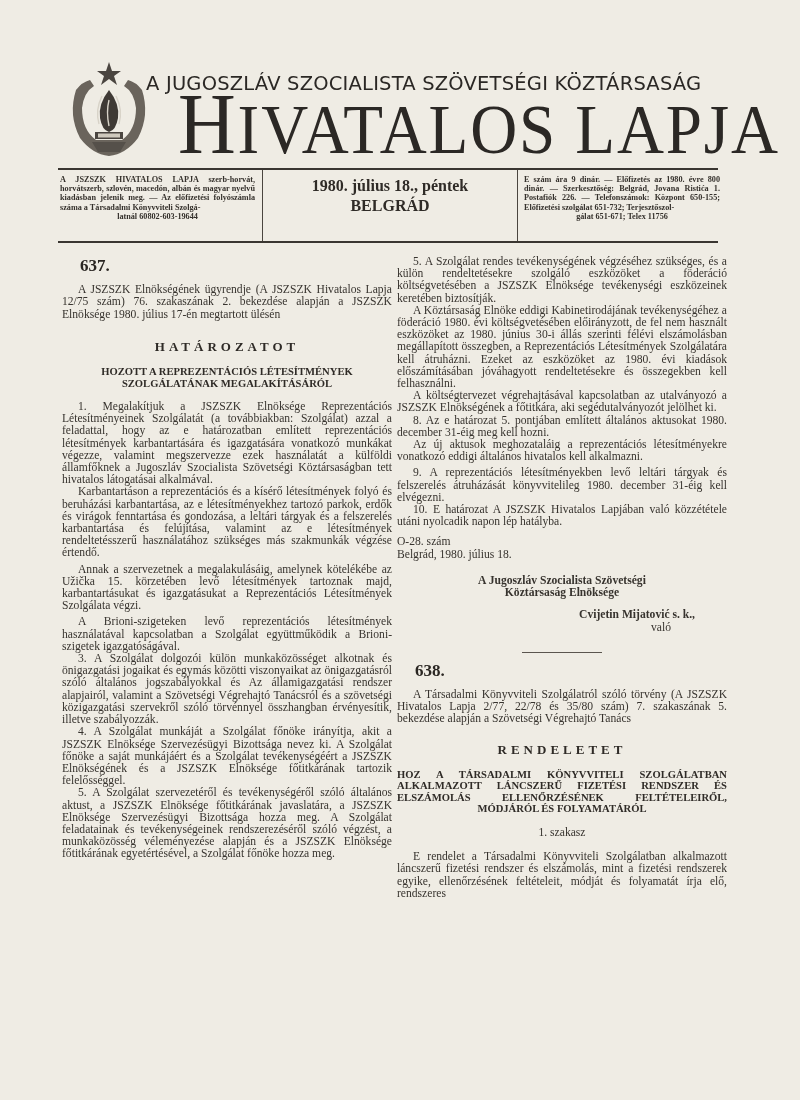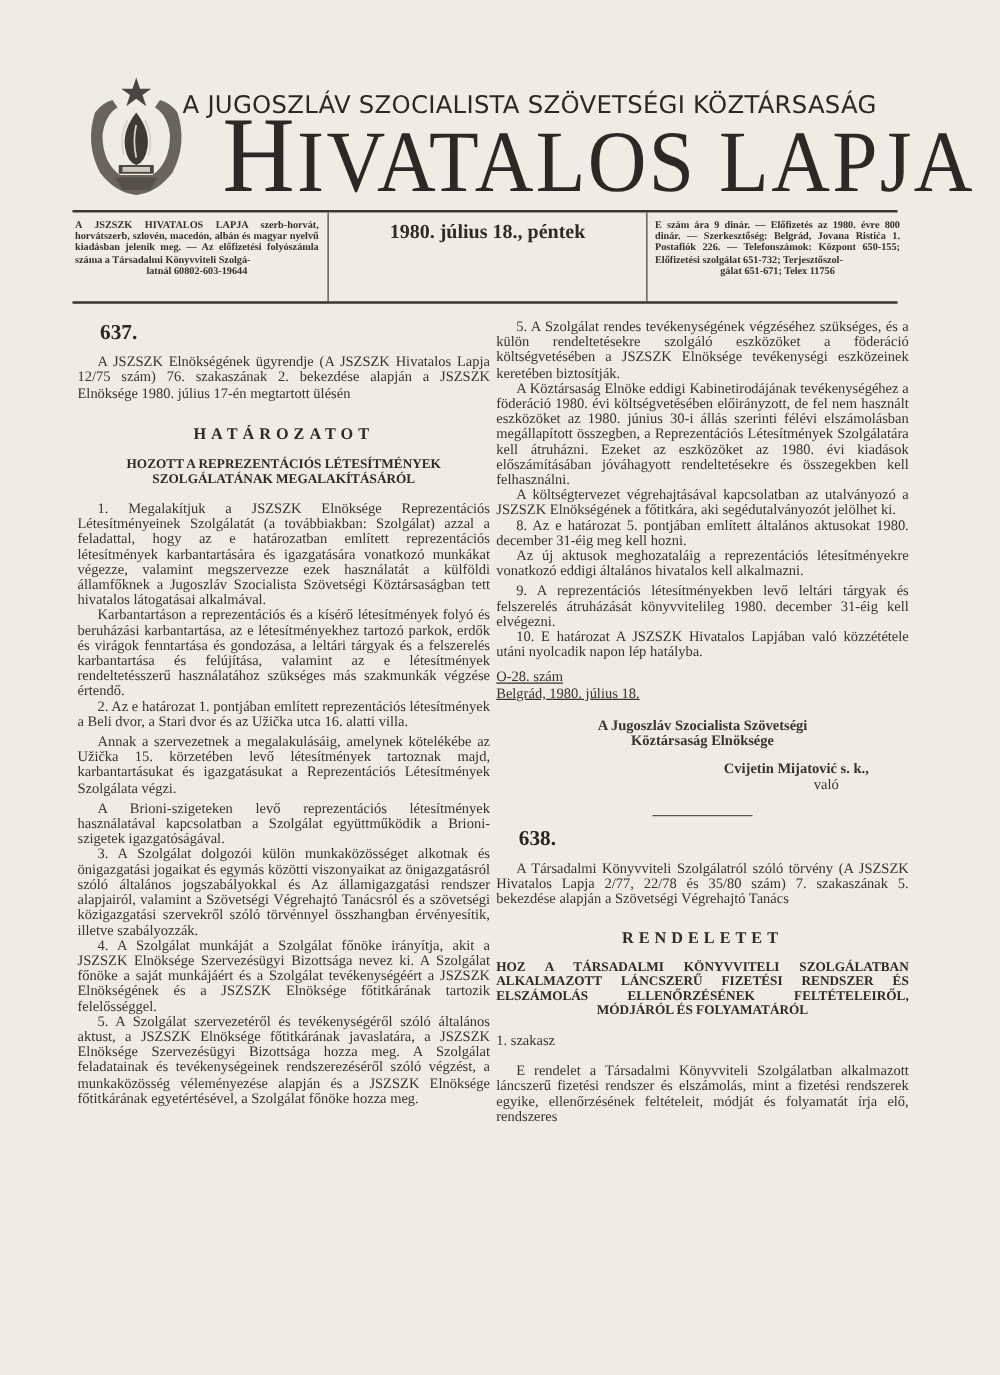--- a/index.html
+++ b/index.html
@@ -56,26 +56,26 @@
     .decision-word {
       text-align: center; font-weight: bold; font-size: 13px; letter-spacing: 4px;
       margin: 0 0 13px 0; color: #2f2b27;
     }
     .decision-title {
       text-align: center; font-weight: bold; font-size: 10.6px; line-height: 11.5px;
       margin: 0 0 12px 0; color: #2f2b27;
     }
     .decision-title.left { text-align: justify; text-align-last: center; }
     .gap { height: 4px; }
-    .sig-ref { text-indent: 0 !important; margin-top: 8px !important; text-decoration: underline; }
+    .sig-ref { text-indent: 0 !important; margin-top: 8px !important; }
     .sig-org { text-align: center; font-weight: bold; margin: 14px 0 8px 0; line-height: 12.5px; }
     .sig-name { text-align: right; padding-right: 32px; font-weight: bold; line-height: 13px; }
     .sig-role { text-align: right; padding-right: 56px; line-height: 13px; }
     .sep { width: 80px; height: 1px; background: #5a554e; margin: 18px auto 12px auto; }
-    .section { margin: 6px 0 12px 0; }
+    .section { text-align: center; margin: 6px 0 12px 0; }
   </style>
 </head>
 <body>
 
 <div class="page">
 
   <svg class="emblem" viewBox="0 0 94 100">
     <polygon points="47,2 50,11 59,11 52,16 55,25 47,19 39,25 42,16 35,11 44,11" fill="#4a4540"></polygon>
     <path d="M14,30 Q6,55 18,78 Q30,94 47,96 Q64,94 76,78 Q88,55 80,30 Q74,22 66,20 L62,26 Q72,32 74,48 Q74,70 60,80 L34,80 Q20,70 20,48 Q22,32 32,26 L28,20 Q20,22 14,30 Z" fill="#6a645c"></path>
     <path d="M47,30 Q36,44 38,58 Q40,70 47,72 Q54,70 56,58 Q58,44 47,30 Z" fill="#3f3a35"></path>
@@ -91,34 +91,34 @@
   <div class="vdiv" style="left:262px"></div>
   <div class="vdiv" style="left:517px"></div>
   <div class="rule-bot"></div>
 
   <div class="info-left">
     <span>A JSZSZK HIVATALOS LAPJA szerb-horvát, horvátszerb, szlovén, macedón, albán és magyar nyelvű kiadásban jelenik meg. — Az előfizetési folyószámla száma a Társadalmi Könyvviteli Szolgá-</span>
     <span class="last">latnál 60802-603-19644</span>
   </div>
   <div class="info-mid">
     <div>1980. július 18., péntek</div>
+    <div>BELGRÁD</div>
   </div>
   <div class="info-right">
     <span>E szám ára 9 dinár. — Előfizetés az 1980. évre 800 dinár. — Szerkesztőség: Belgrád, Jovana Ristića 1. Postafiók 226. — Telefonszámok: Központ 650-155; Előfizetési szolgálat 651-732; Terjesztőszol-</span>
     <span class="last">gálat 651-671; Telex 11756</span>
   </div>
 
   <div class="col col-left">
     <div class="num">637.</div>
     <p class="preamble">A JSZSZK Elnökségének ügyrendje (A JSZSZK Hivatalos Lapja 12/75 szám) 76. szakaszának 2. bekezdése alapján a JSZSZK Elnöksége 1980. július 17-én megtartott ülésén</p>
     <div class="decision-word">HATÁROZATOT</div>
     <div class="decision-title">HOZOTT A REPREZENTÁCIÓS LÉTESÍTMÉNYEK SZOLGÁLATÁNAK MEGALAKÍTÁSÁRÓL</div>
     <p>1. Megalakítjuk a JSZSZK Elnöksége Reprezentációs Létesítményeinek Szolgálatát (a továbbiakban: Szolgálat) azzal a feladattal, hogy az e határozatban említett reprezentációs létesítmények karbantartására és igazgatására vonatkozó munkákat végezze, valamint megszervezze ezek használatát a külföldi államfőknek a Jugoszláv Szocialista Szövetségi Köztársaságban tett hivatalos látogatásai alkalmával.</p>
     <p>Karbantartáson a reprezentációs és a kísérő létesítmények folyó és beruházási karbantartása, az e létesítményekhez tartozó parkok, erdők és virágok fenntartása és gondozása, a leltári tárgyak és a felszerelés karbantartása és felújítása, valamint az e létesítmények rendeltetésszerű használatához szükséges más szakmunkák végzése értendő.</p>
-    <p>2. Az e határozat 1. pontjában említett reprezentációs létesítmények a Beli dvor, a Stari dvor és az Užička utca 16. alatti villa.</p>
     <div class="gap"></div>
     <p>Annak a szervezetnek a megalakulásáig, amelynek kötelékébe az Užička 15. körzetében levő létesítmények tartoznak majd, karbantartásukat és igazgatásukat a Reprezentációs Létesítmények Szolgálata végzi.</p>
     <div class="gap"></div>
     <p>A Brioni-szigeteken levő reprezentációs létesítmények használatával kapcsolatban a Szolgálat együttműködik a Brioni-szigetek igazgatóságával.</p>
     <p>3. A Szolgálat dolgozói külön munkaközösséget alkotnak és önigazgatási jogaikat és egymás közötti viszonyaikat az önigazgatásról szóló általános jogszabályokkal és Az államigazgatási rendszer alapjairól, valamint a Szövetségi Végrehajtó Tanácsról és a szövetségi közigazgatási szervekről szóló törvénnyel összhangban érvényesítik, illetve szabályozzák.</p>
     <p>4. A Szolgálat munkáját a Szolgálat főnöke irányítja, akit a JSZSZK Elnöksége Szervezésügyi Bizottsága nevez ki. A Szolgálat főnöke a saját munkájáért és a Szolgálat tevékenységéért a JSZSZK Elnökségének és a JSZSZK Elnöksége főtitkárának tartozik felelősséggel.</p>
     <p>5. A Szolgálat szervezetéről és tevékenységéről szóló általános aktust, a JSZSZK Elnöksége főtitkárának javaslatára, a JSZSZK Elnöksége Szervezésügyi Bizottsága hozza meg. A Szolgálat feladatainak és tevékenységeinek rendszerezéséről szóló végzést, a munkaközösség véleményezése alapján és a JSZSZK Elnöksége főtitkárának egyetértésével, a Szolgálat főnöke hozza meg.</p>
   </div>
 
   <div class="col col-right">

